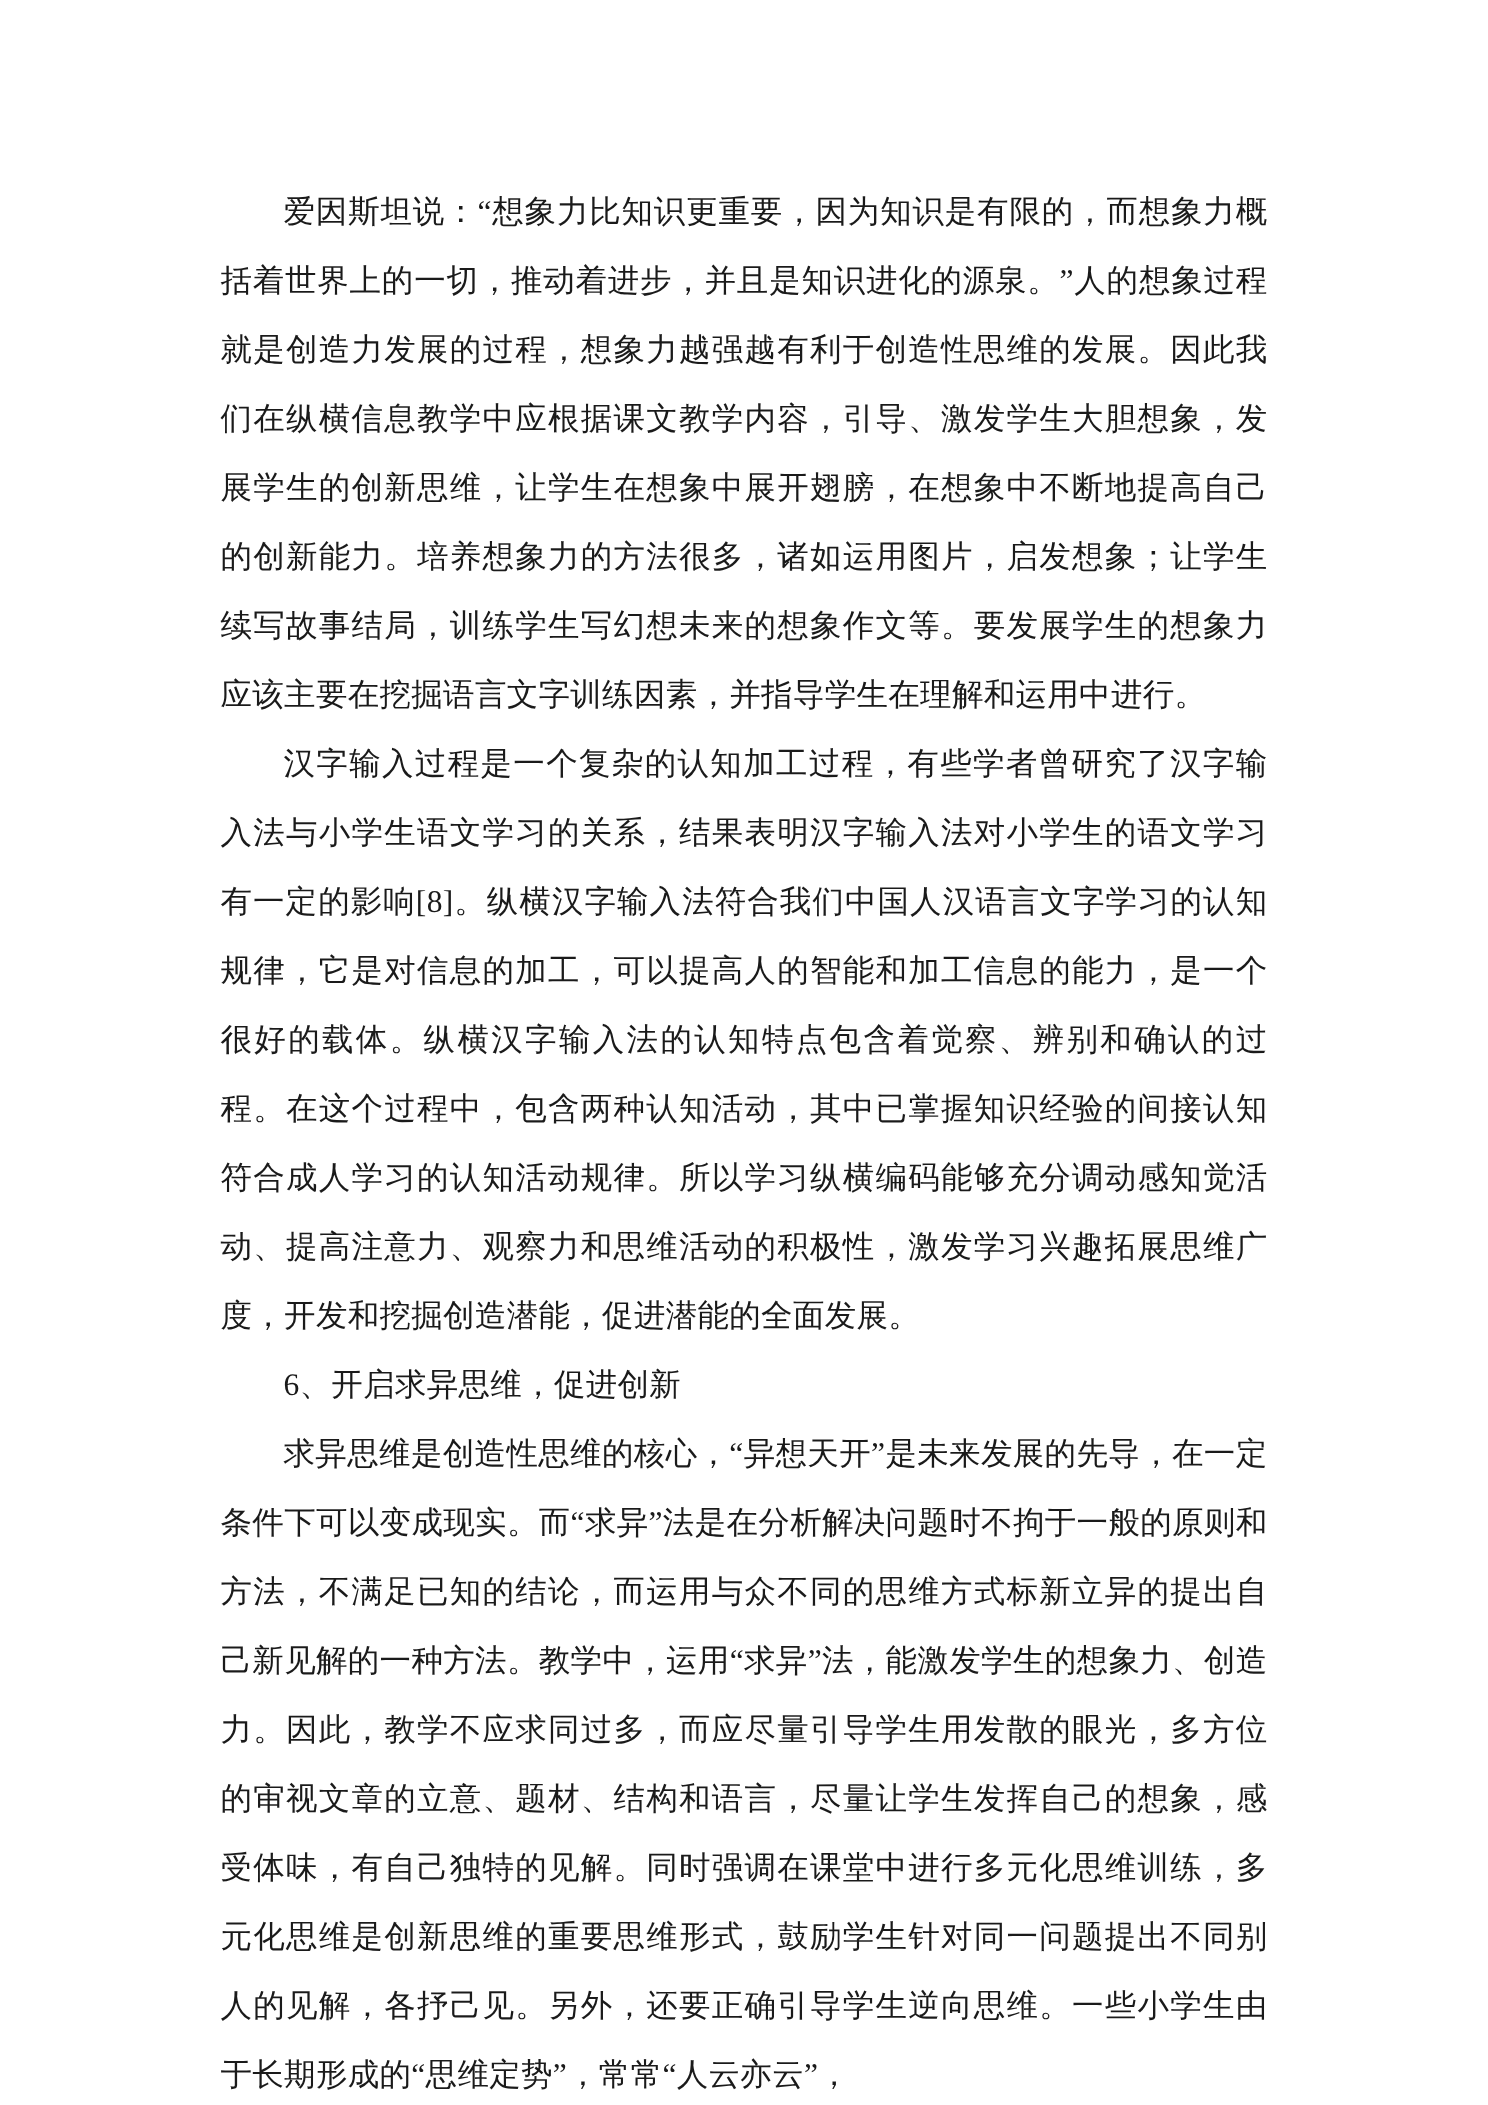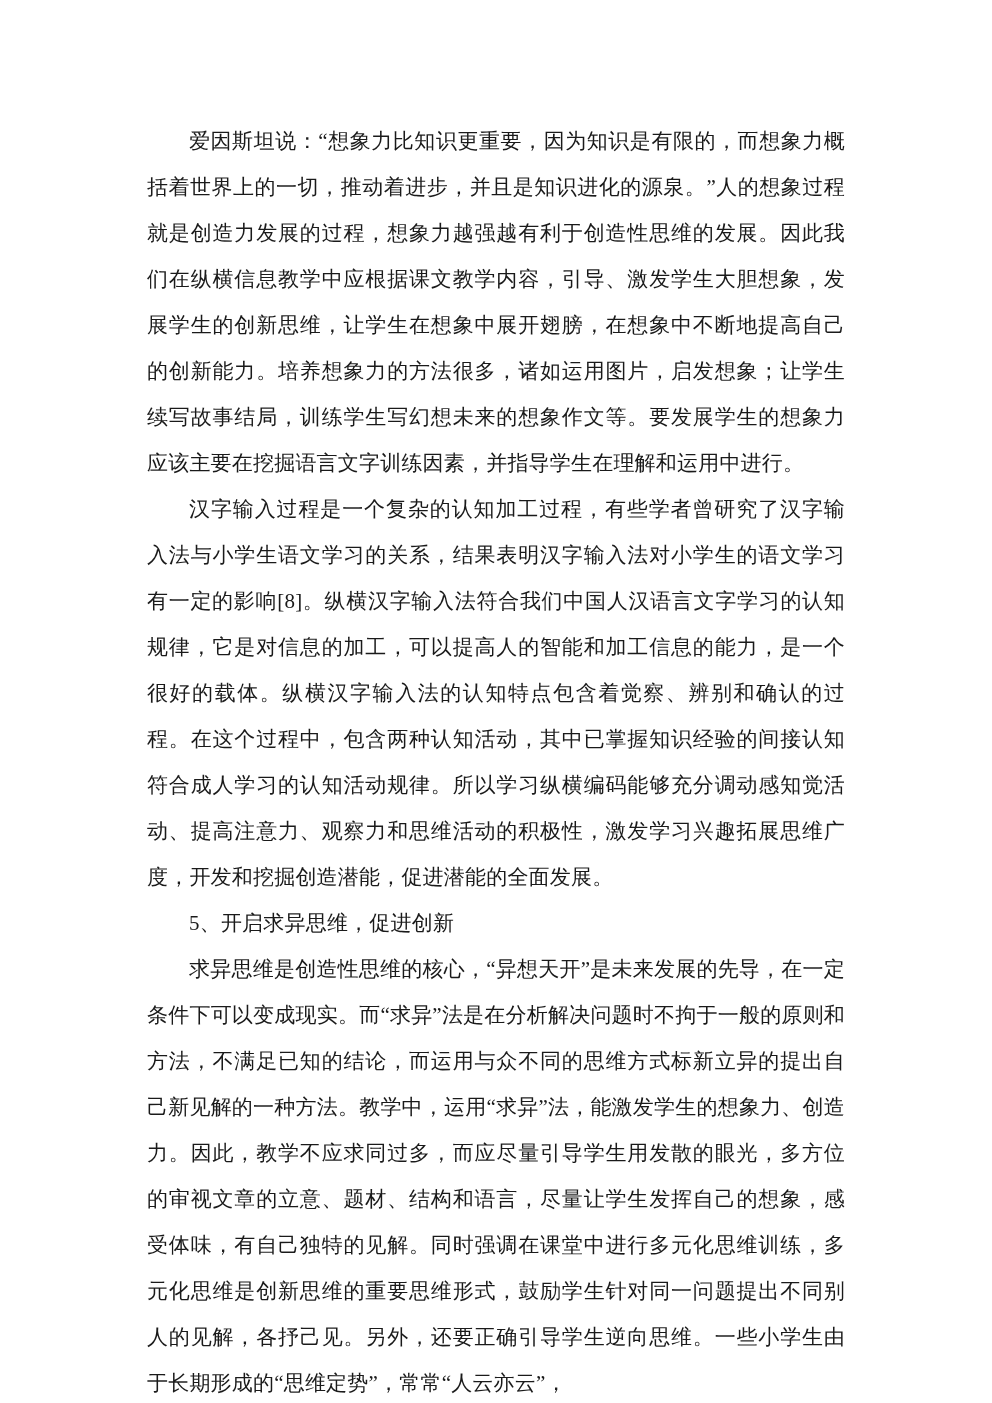--- a/index.html
+++ b/index.html
@@ -34,16 +34,16 @@
     word-break: break-all;
   }
 </style>
 </head>
 <body>
 
 <div class="page">
   <div class="text-area">
     <p class="para">爱因斯坦说：“想象力比知识更重要，因为知识是有限的，而想象力概括着世界上的一切，推动着进步，并且是知识进化的源泉。”人的想象过程就是创造力发展的过程，想象力越强越有利于创造性思维的发展。因此我们在纵横信息教学中应根据课文教学内容，引导、激发学生大胆想象，发展学生的创新思维，让学生在想象中展开翅膀，在想象中不断地提高自己的创新能力。培养想象力的方法很多，诸如运用图片，启发想象；让学生续写故事结局，训练学生写幻想未来的想象作文等。要发展学生的想象力应该主要在挖掘语言文字训练因素，并指导学生在理解和运用中进行。</p>
     <p class="para">汉字输入过程是一个复杂的认知加工过程，有些学者曾研究了汉字输入法与小学生语文学习的关系，结果表明汉字输入法对小学生的语文学习有一定的影响[8]。纵横汉字输入法符合我们中国人汉语言文字学习的认知规律，它是对信息的加工，可以提高人的智能和加工信息的能力，是一个很好的载体。纵横汉字输入法的认知特点包含着觉察、辨别和确认的过程。在这个过程中，包含两种认知活动，其中已掌握知识经验的间接认知符合成人学习的认知活动规律。所以学习纵横编码能够充分调动感知觉活动、提高注意力、观察力和思维活动的积极性，激发学习兴趣拓展思维广度，开发和挖掘创造潜能，促进潜能的全面发展。</p>
-    <p class="para">5、开启求异思维，促进创新</p>
+    <p class="para">6、开启求异思维，促进创新</p>
     <p class="para">求异思维是创造性思维的核心，“异想天开”是未来发展的先导，在一定条件下可以变成现实。而“求异”法是在分析解决问题时不拘于一般的原则和方法，不满足已知的结论，而运用与众不同的思维方式标新立异的提出自己新见解的一种方法。教学中，运用“求异”法，能激发学生的想象力、创造力。因此，教学不应求同过多，而应尽量引导学生用发散的眼光，多方位的审视文章的立意、题材、结构和语言，尽量让学生发挥自己的想象，感受体味，有自己独特的见解。同时强调在课堂中进行多元化思维训练，多元化思维是创新思维的重要思维形式，鼓励学生针对同一问题提出不同别人的见解，各抒己见。另外，还要正确引导学生逆向思维。一些小学生由于长期形成的“思维定势”，常常“人云亦云”，</p>
   </div>
 </div>
 
 </body></html>

